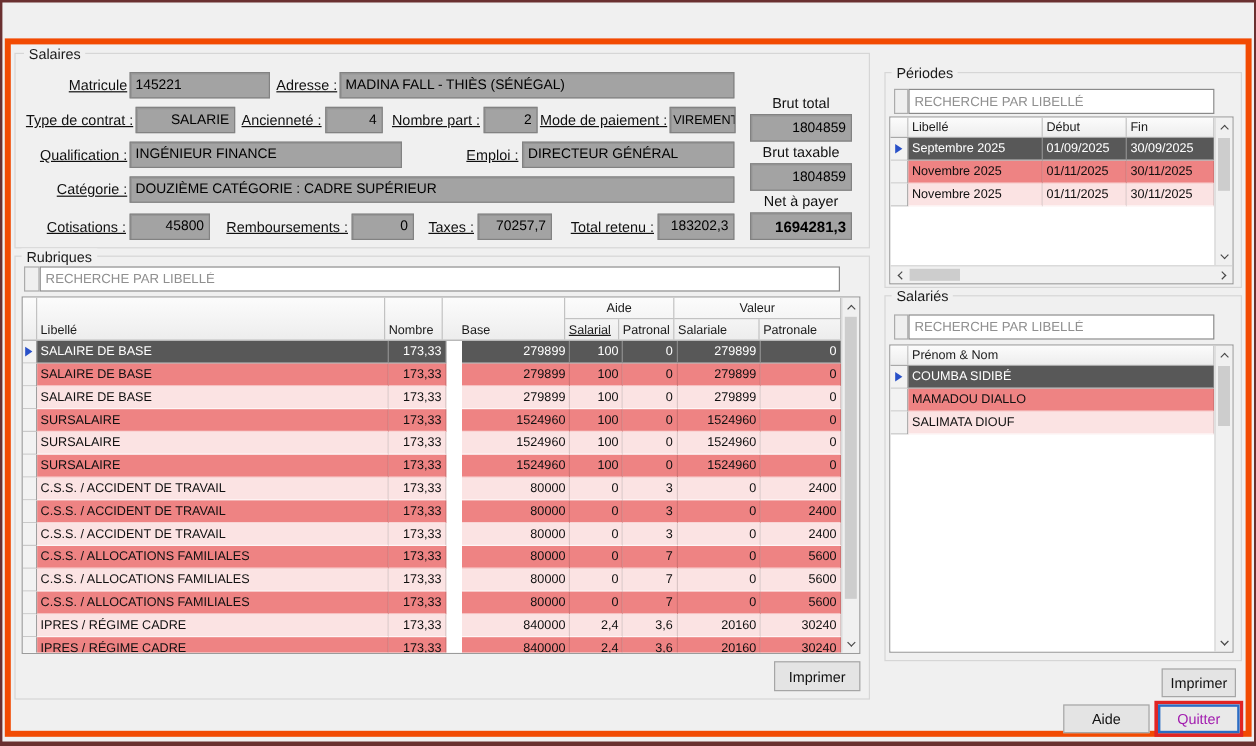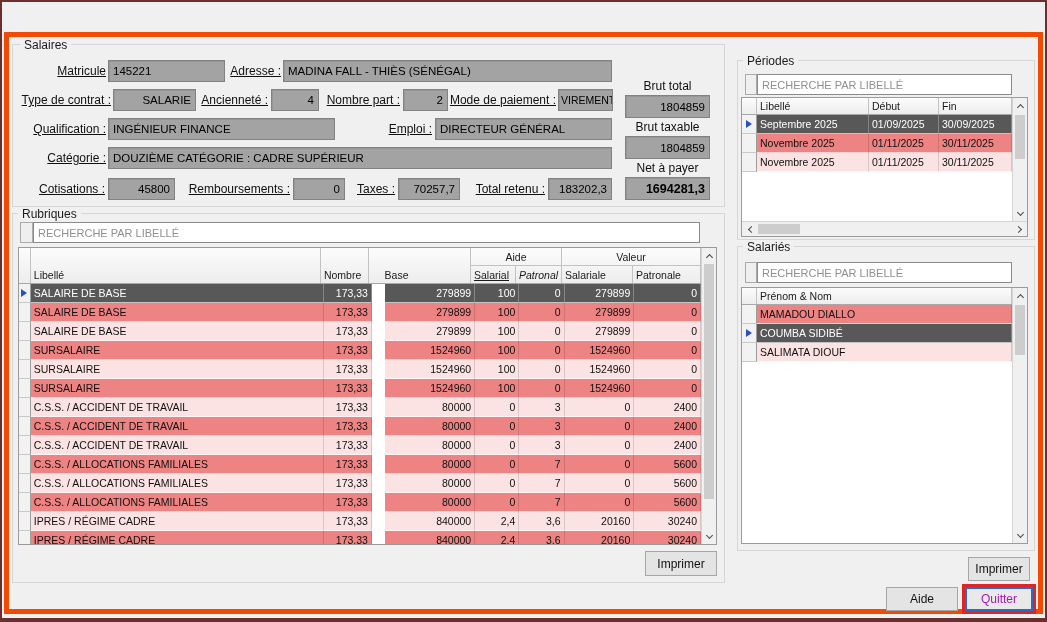--- a/index.html
+++ b/index.html
@@ -66,21 +66,21 @@
   
   .c-ind,.hc-ind{width:12px;}
   .c-lib,.hc-lib{width:299px;}
   .c-nom,.hc-nom{width:49px;}
   .c-base,.hc-base{width:92px;margin-left:13px;}
   .c-sal{width:45px;}
   .c-pat{width:46px;}
   .c-sale{width:71px;}
   .c-pate{width:68px;}
   .hc-sal{width:45px;text-decoration:underline;}
-  .hc-pat{width:46px;font-style:italic;}
+  .hc-pat{width:46px;}
   .hc-sale{width:71px;}
   .hc-pate{width:68px;}
   
   .p-ind{width:15px;}
   .p-lib{width:112px;}
   .p-deb{width:70px;}
   .p-fin{width:73px;}
   .s-name{width:255px;}
 
   .vscroll{position:absolute;right:0;width:15px;background:#f0f0f0;border-left:1px solid #d4d4d4;z-index:4;}
@@ -396,30 +396,30 @@
   <span class="group-label" style="left:743px;top:240px;">Salariés</span>
   <div class="mini-box" style="left:745px;top:262px;width:12px;height:21px;"></div>
   <input class="search" style="left: 757px; top: 262px; width: 255px; height: 21px;" placeholder="RECHERCHE PAR LIBELLÉ">
 
   <div class="grid" style="left:741px;top:287px;width:287px;height:257px;">
     <div class="grid-header" style="width:270px;height:17px;">
       <div class="hcell center p-ind"></div>
       <div class="hcell center s-name">Prénom &amp; Nom</div>
     </div>
     <div class="grid-body" style="top:17px;width:270px;bottom:0;">
-        <div class="grid-row state-salmon">
-          <div class="cell ind p-ind"></div>
-          <div class="cell s-name t-left">MAMADOU DIALLO</div>
-        </div>
         <div class="grid-row state-selected">
           <div class="cell ind p-ind">
             <span class="sel-arrow"></span>
           </div>
           <div class="cell s-name t-left">COUMBA SIDIBÉ</div>
         </div>
+        <div class="grid-row state-salmon">
+          <div class="cell ind p-ind"></div>
+          <div class="cell s-name t-left">MAMADOU DIALLO</div>
+        </div>
         <div class="grid-row state-pink">
           <div class="cell ind p-ind"></div>
           <div class="cell s-name t-left">SALIMATA DIOUF</div>
         </div>
       </div>
     <div class="vscroll" style="top:0;bottom:0;">
       <div class="sarrow top">
           <span class="chv chv-up"></span>
         </div>
       <div class="vthumb" style="top:17px;height:50px;"></div>

